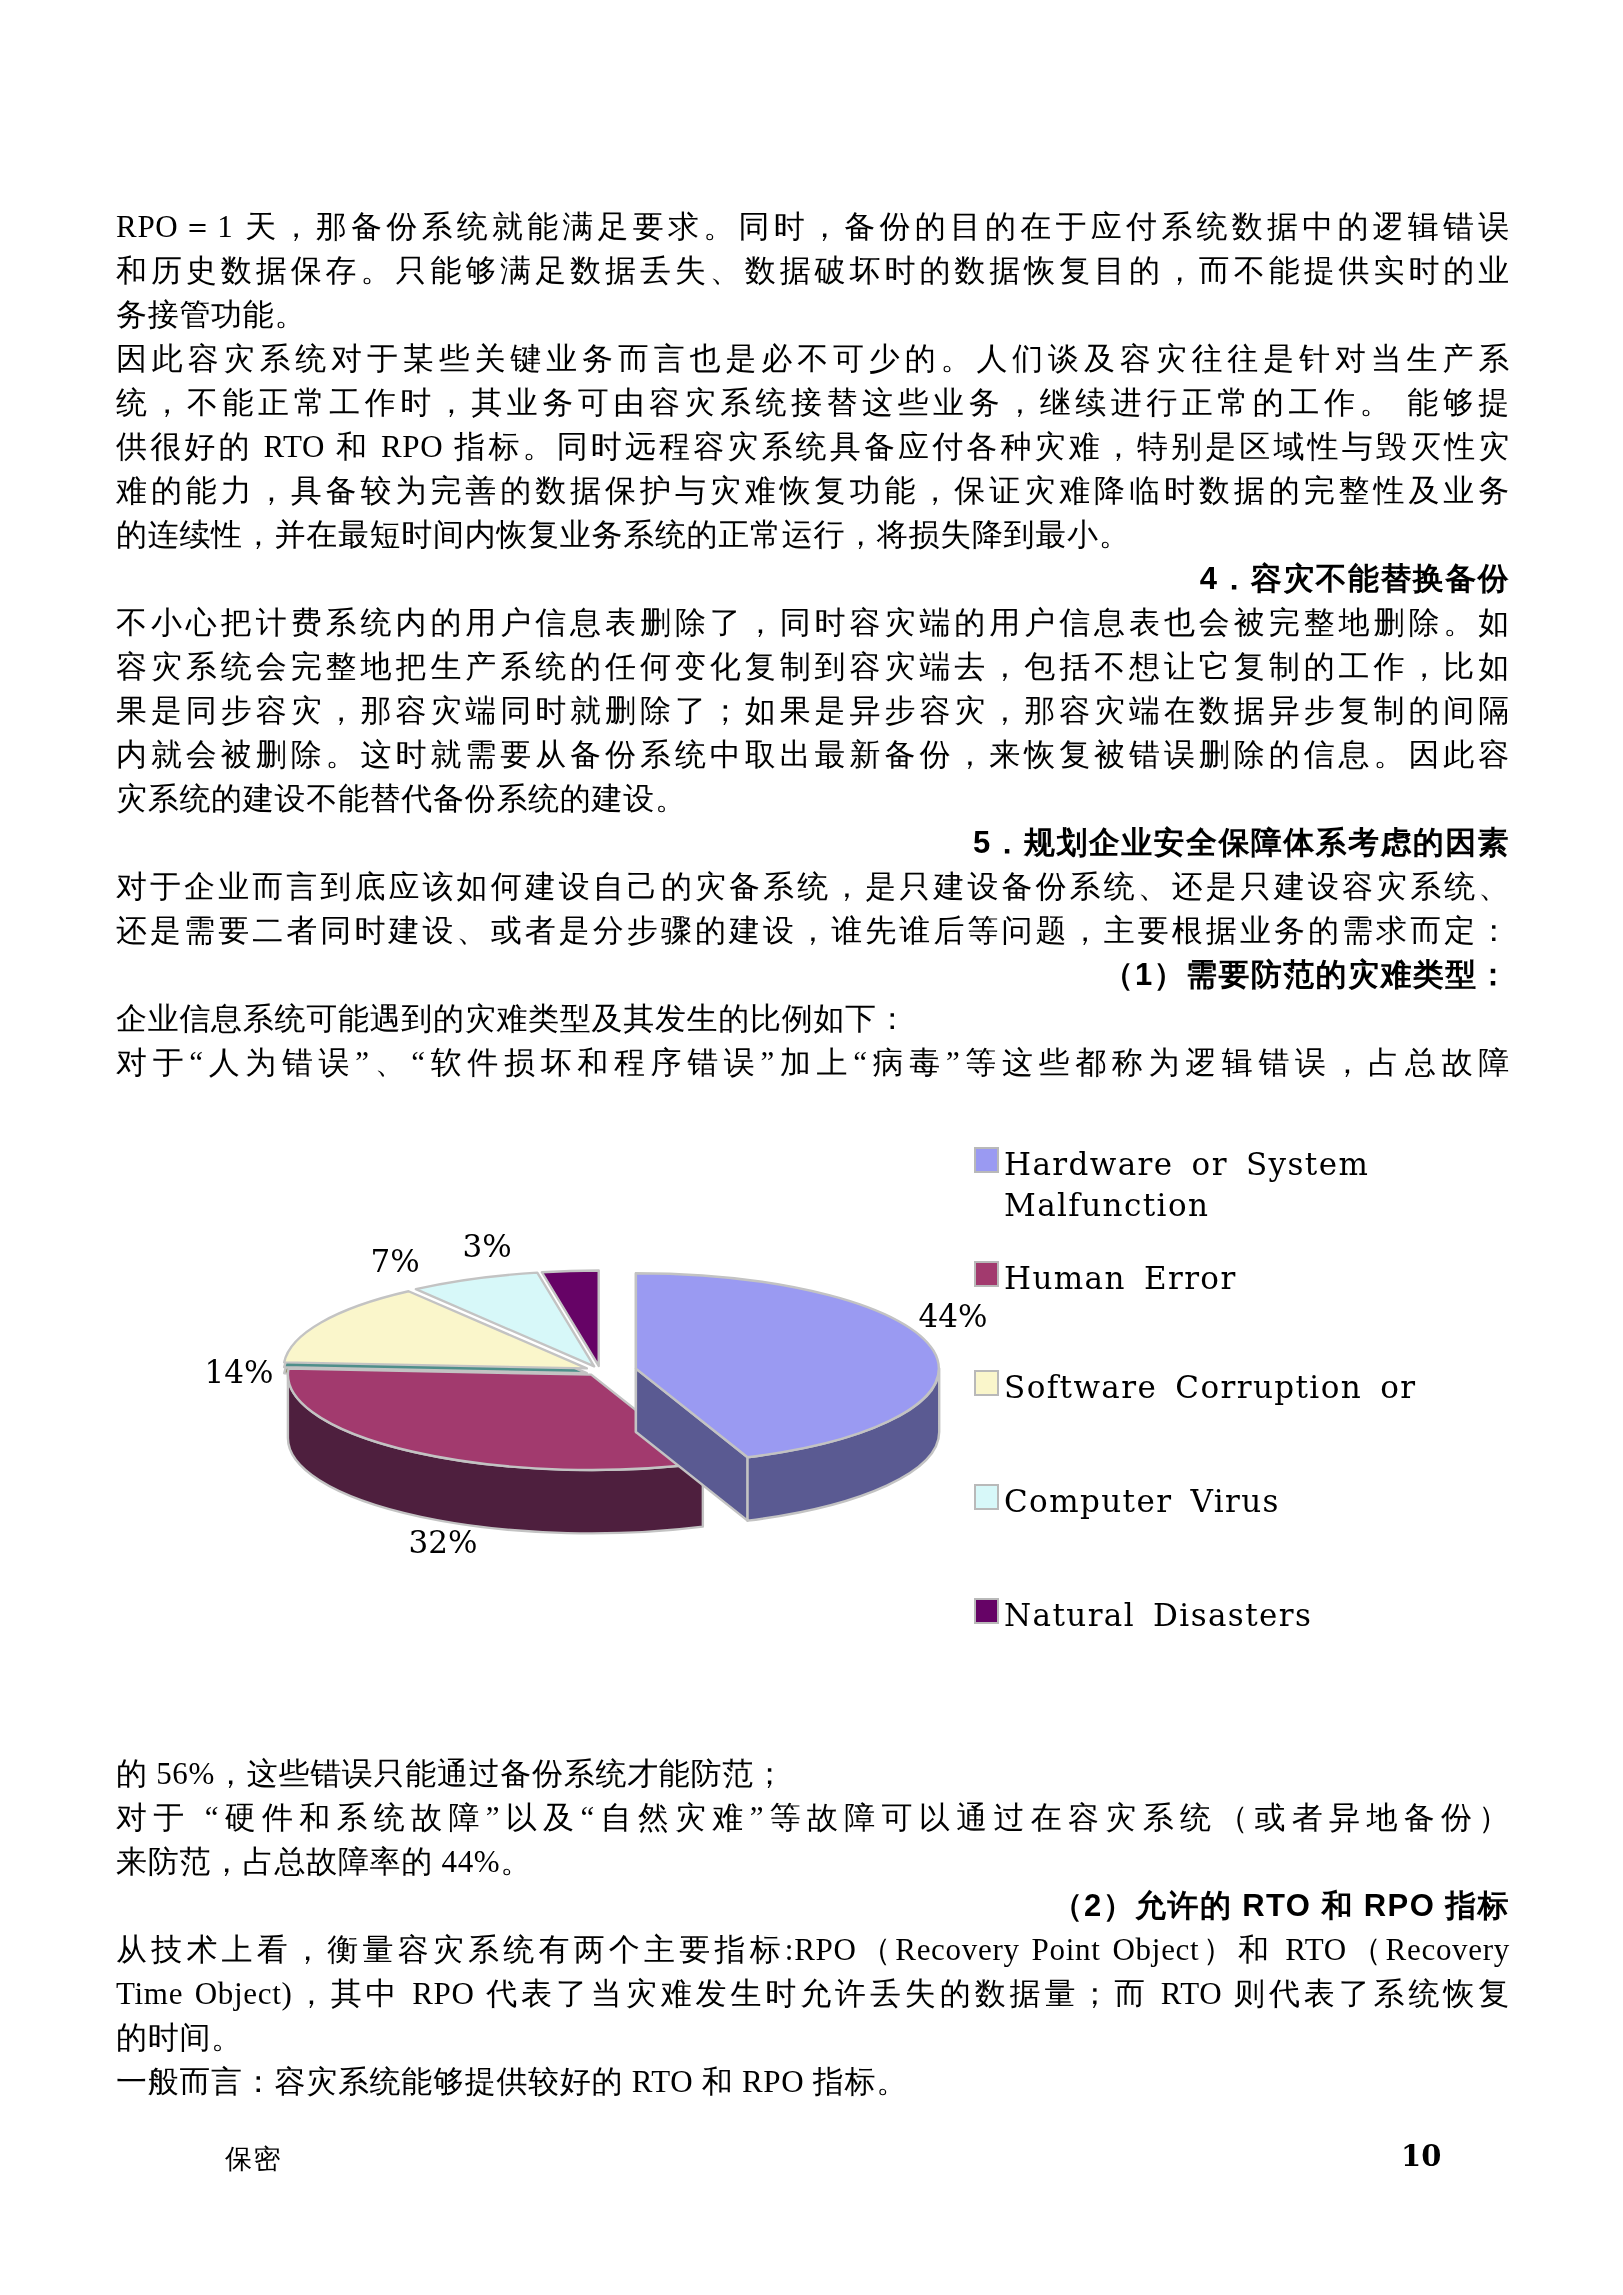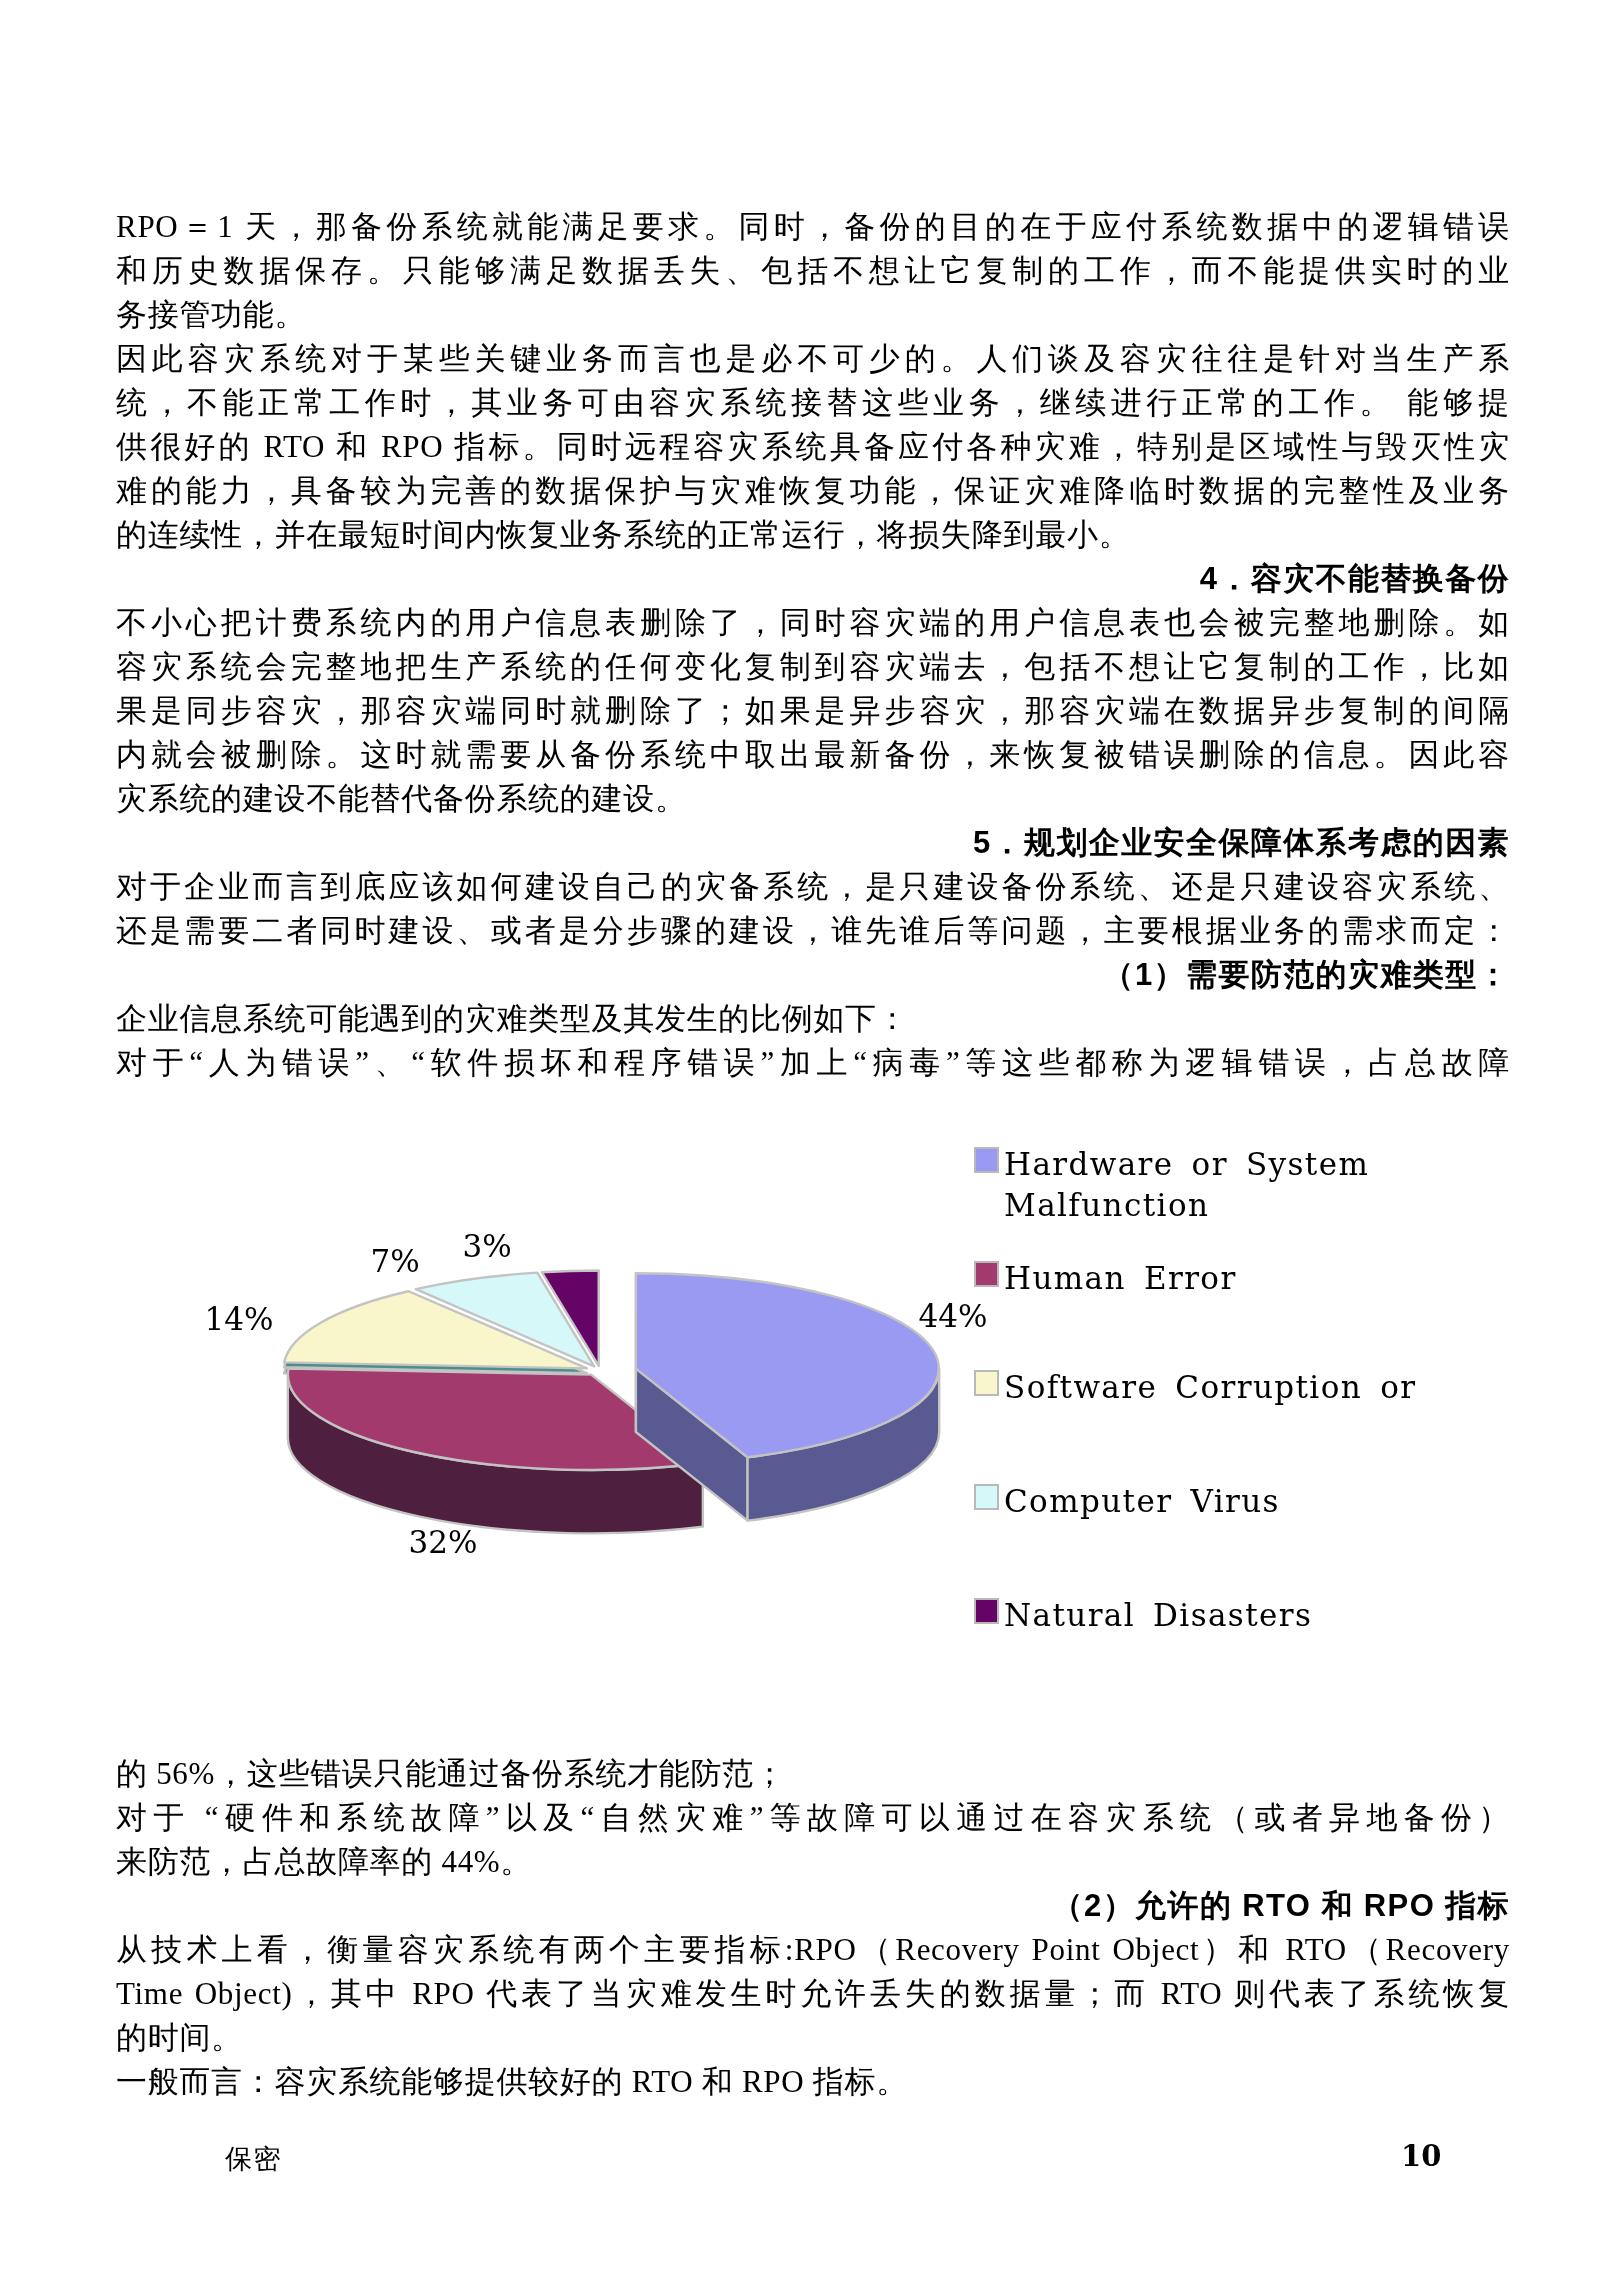--- a/index.html
+++ b/index.html
@@ -68,21 +68,21 @@
     font-family:"DejaVu Serif", serif;
   }
 </style>
 </head>
 <body>
 
 <div id="page">
 
   <div id="body-top" class="textblock" style="top:205px;">
       <div class="line justify">RPO＝1 天，那备份系统就能满足要求。同时，备份的目的在于应付系统数据中的逻辑错误</div>
-      <div class="line justify">和历史数据保存。只能够满足数据丢失、包括不想让它复制的工作，而不能提供实时的业</div>
+      <div class="line justify">和历史数据保存。只能够满足数据丢失、数据破坏时的数据恢复目的，而不能提供实时的业</div>
       <div class="line">务接管功能。</div>
       <div class="line justify">因此容灾系统对于某些关键业务而言也是必不可少的。人们谈及容灾往往是针对当生产系</div>
       <div class="line justify">统，不能正常工作时，其业务可由容灾系统接替这些业务，继续进行正常的工作。 能够提</div>
       <div class="line justify">供很好的 RTO 和 RPO 指标。同时远程容灾系统具备应付各种灾难，特别是区域性与毁灭性灾</div>
       <div class="line justify">难的能力，具备较为完善的数据保护与灾难恢复功能，保证灾难降临时数据的完整性及业务</div>
       <div class="line">的连续性，并在最短时间内恢复业务系统的正常运行，将损失降到最小。</div>
       <div class="line heading">4．容灾不能替换备份</div>
       <div class="line justify">不小心把计费系统内的用户信息表删除了，同时容灾端的用户信息表也会被完整地删除。如</div>
       <div class="line justify">容灾系统会完整地把生产系统的任何变化复制到容灾端去，包括不想让它复制的工作，比如</div>
       <div class="line justify">果是同步容灾，那容灾端同时就删除了；如果是异步容灾，那容灾端在数据异步复制的间隔</div>
@@ -108,21 +108,21 @@
         <path d="M 652.5 336.9 L 652.5 196.9 L 652.5 289.9 L 652.5 429.9 Z" fill="#5a5a92" stroke="#c3c3c3" stroke-width="3.5" stroke-linejoin="round"></path>
         <path d="M 652.5 336.9 L 816.3 467.0 L 816.3 560.0 L 652.5 429.9 Z" fill="#5a5a92" stroke="#c3c3c3" stroke-width="3.5" stroke-linejoin="round"></path>
         <path d="M 1097.5 336.9 A 445 140 0 0 1 816.3 467.0 L 816.3 560.0 A 445 140 0 0 0 1097.5 429.9 Z" fill="#5a5a92" stroke="#c3c3c3" stroke-width="3.5" stroke-linejoin="round"></path>
         <path d="M 652.5 336.9 L 652.5 196.9 A 445 140 0 0 1 816.3 467.0 Z" fill="#9a9af2" stroke="#c3c3c3" stroke-width="3.5" stroke-linejoin="round"></path>
       </svg>
   </div>
 
   <div id="pct-labels">
       <div class="pct" style="left: 953px; top: 1316px;">44%</div>
       <div class="pct" style="left: 443px; top: 1542px;">32%</div>
-      <div class="pct" style="left: 239px; top: 1319px;">14%</div>
+      <div class="pct" style="left: 239px; top: 1372px;">14%</div>
       <div class="pct" style="left: 395px; top: 1261px;">7%</div>
       <div class="pct" style="left: 487px; top: 1246px;">3%</div>
     </div>
 
   <div id="legend">
       <div class="legend-item" style="top: 1144px;">
         <span class="legend-swatch" style="background: rgb(154, 154, 242);"></span>
         <div class="legend-text">
           <div class="lg-line">Hardware or System</div>
           <div class="lg-line">Malfunction</div>

